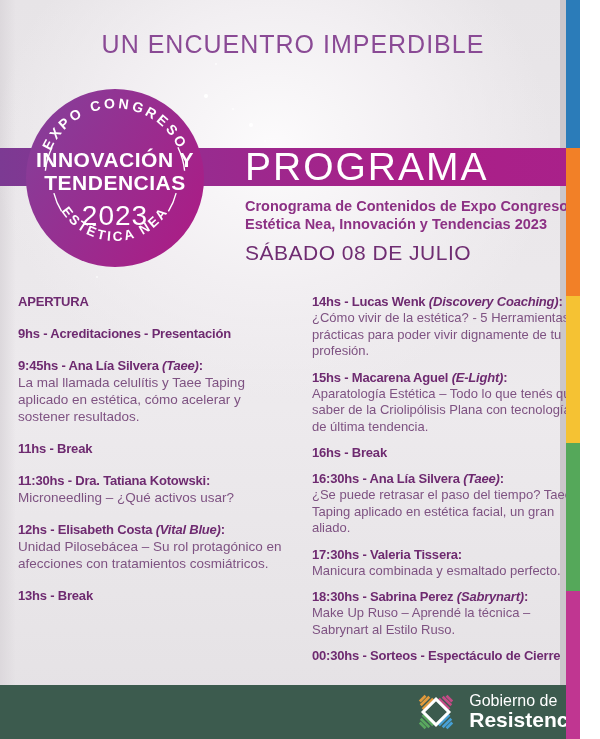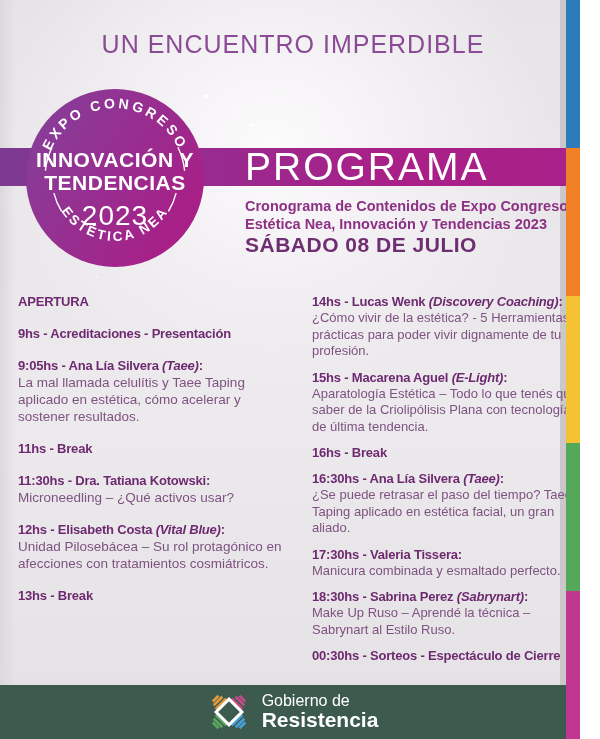--- a/index.html
+++ b/index.html
@@ -25,21 +25,21 @@
     position:absolute;left:0;top:148px;width:586px;height:38px;z-index:2;
     background:linear-gradient(90deg,#7c3a93 0%,#982b8f 35%,#aa1f88 70%,#a9218a 100%);
   }
   .banner-title{
     color:#fff;font-size:39px;font-weight:400;letter-spacing:2px;
     line-height:38px;padding-left:245px;white-space:nowrap;
   }
   
   .program-info{position:absolute;left:245px;top:197px;width:338px;z-index:2;}
   .subtitle-line{font-size:14.5px;font-weight:bold;color:#8c3184;line-height:18px;white-space:nowrap;}
-  .program-date{margin-top:0;font-size:21px;font-weight:bold;color:#6f2d72;letter-spacing:0.5px;white-space:nowrap;}
+  .program-date{margin-top:8px;font-size:21px;font-weight:normal;color:#6f2d72;letter-spacing:0.5px;white-space:nowrap;}
   
   .badge{position:absolute;left:24px;top:87px;z-index:3;}
   .badge text, .badge textPath{font-family:"Liberation Sans",sans-serif;fill:#fff;}
   
   .sparkles{position:absolute;left:0;top:0;width:2px;height:2px;border-radius:50%;background:transparent;z-index:2;
     box-shadow:205px 95px 0 1px #ffffff,232px 108px 0 0 #ffffffcc,250px 124px 0 1px #ffffff,
       264px 140px 0 0 #ffffffaa,215px 63px 0 0 #ffffffbb,188px 150px 0 0 #ffffff99,
       240px 165px 0 0 #ffffff88,170px 40px 0 0 #ffffff77,96px 276px 0 0 #ffffffaa;}
   
   .col{position:absolute;z-index:2;}
@@ -48,21 +48,21 @@
   .sched-item{margin-bottom:15px;}
   .col-right .sched-item{margin-bottom:9px;}
   .item-title{margin:0;font-size:13px;font-weight:bold;color:#6e2a70;line-height:17px;letter-spacing:-0.2px;white-space:nowrap;}
   .item-title i{font-style:italic;}
   .item-desc{margin:0;font-size:13.5px;color:#7e5282;line-height:17px;}
   .col-right .item-desc{font-size:13px;line-height:16.5px;}
   .item-desc:empty{display:none;}
   
   .footer{
     position:absolute;left:0;top:685px;width:586px;height:54px;background:#3c5b4e;z-index:3;
-    display:flex;align-items:center;justify-content:center;gap:12px;
+    display:flex;align-items:center;justify-content:flex-end;gap:12px;
   }
   .footer-text{color:#fff;line-height:1.05;}
   .footer-line1{font-size:16px;font-weight:400;}
   .footer-line2{font-size:21px;font-weight:bold;}
 </style>
 </head>
 <body>
 
 <div class="poster">
 
@@ -118,21 +118,21 @@
   <div class="col col-left">
     <div class="sched-item">
       <p class="item-title"><span>APERTURA</span><i></i><span></span></p>
 
     </div>
     <div class="sched-item">
       <p class="item-title"><span>9hs - Acreditaciones - Presentación</span><i></i><span></span></p>
 
     </div>
     <div class="sched-item">
-      <p class="item-title"><span>9:05hs - Ana Lía Silvera </span><i>(Taee)</i><span>:</span></p>
+      <p class="item-title"><span>9:45hs - Ana Lía Silvera </span><i>(Taee)</i><span>:</span></p>
       <p class="item-desc">La mal llamada celulítis y Taee Taping aplicado en estética, cómo acelerar y sostener resultados.</p>
     </div>
     <div class="sched-item">
       <p class="item-title"><span>11hs - Break</span><i></i><span></span></p>
 
     </div>
     <div class="sched-item">
       <p class="item-title"><span>11:30hs - Dra. Tatiana Kotowski:</span><i></i><span></span></p>
       <p class="item-desc">Microneedling – ¿Qué activos usar?</p>
     </div>

